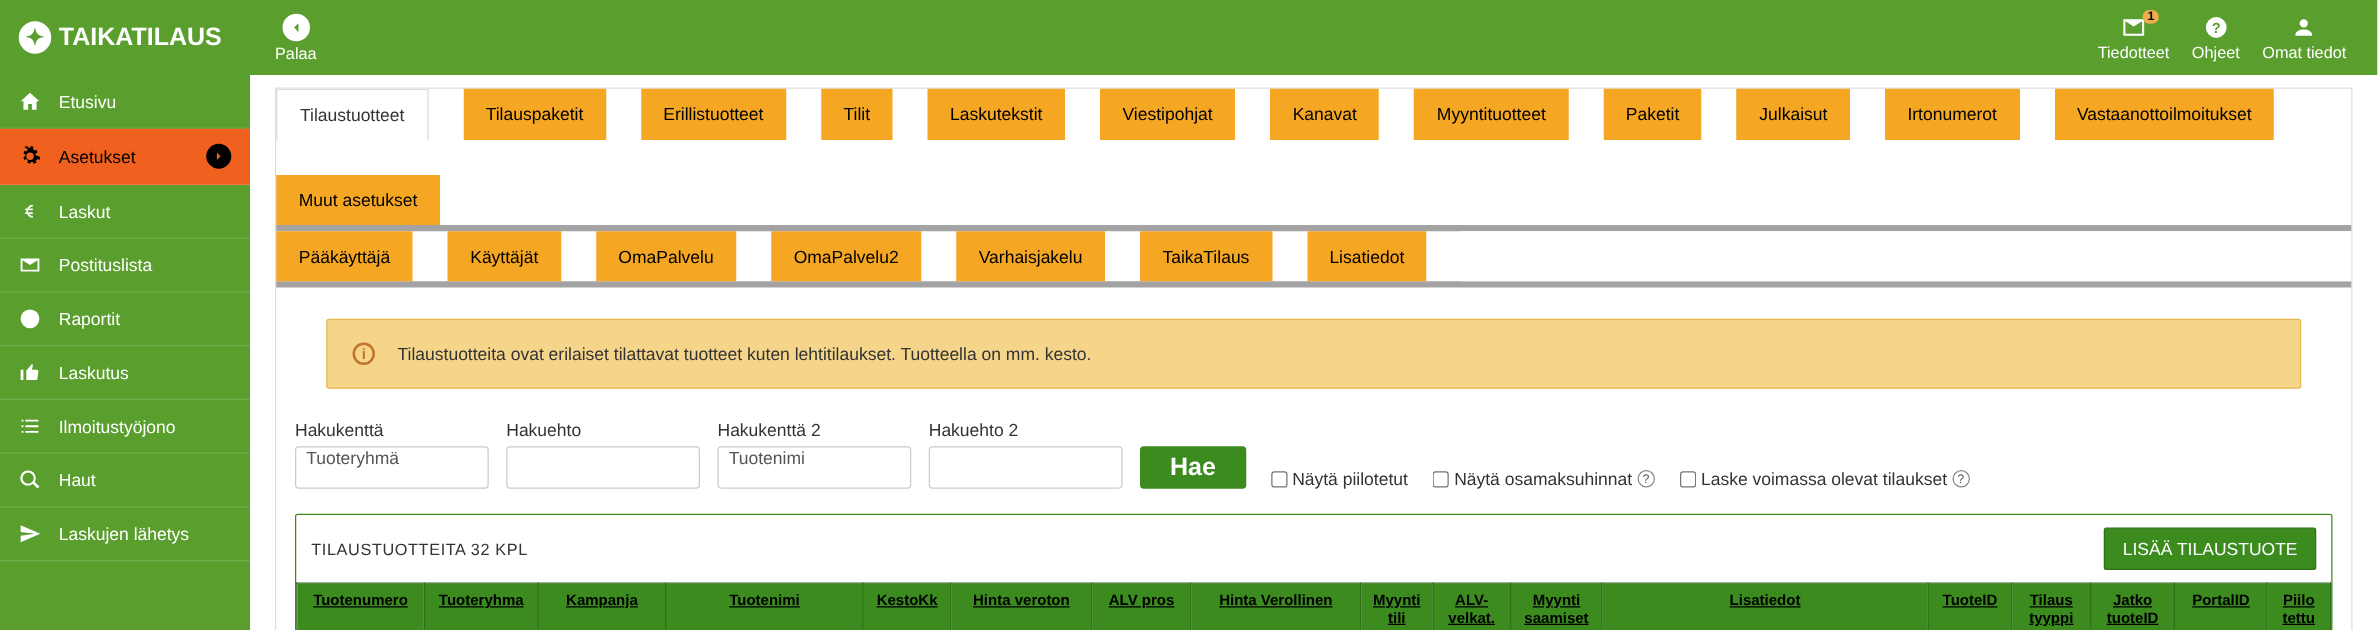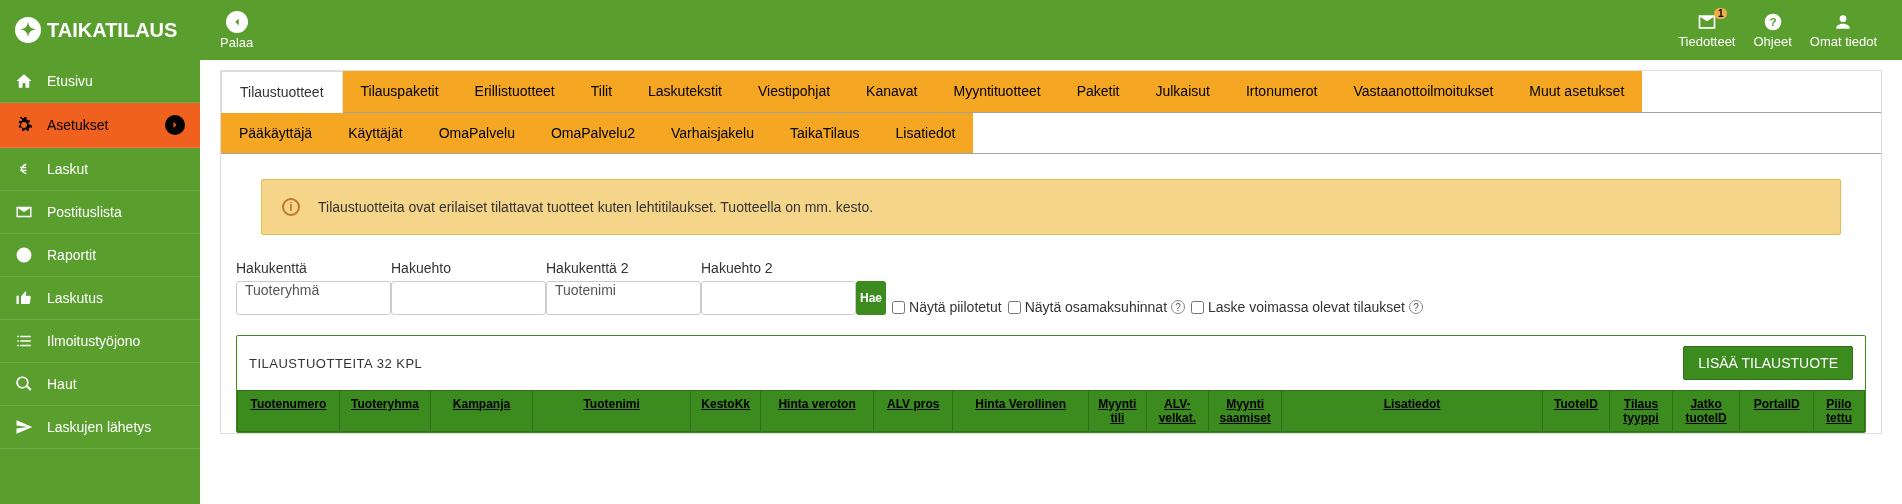--- a/index.html
+++ b/index.html
@@ -21,35 +21,35 @@
   .sidebar-item { display: flex; align-items: center; padding: 12px 15px; color: #fff; cursor: pointer; border-bottom: 1px solid rgba(255,255,255,0.15); font-size: 14px; }
   .sidebar-item.active { background: #f0601e; color: #000; justify-content: space-between; }
   .sidebar-item .si-left { display: flex; align-items: center; }
   .sidebar-item svg { width: 18px; height: 18px; fill: currentColor; margin-right: 14px; flex-shrink: 0; }
   .sidebar-item.active svg { fill: #000; }
   .sidebar-item .arrow-circle { width: 20px; height: 20px; border-radius: 50%; background: #000; display: flex; align-items: center; justify-content: center; }
   .sidebar-item .arrow-circle svg { margin: 0; width: 12px; height: 12px; fill: #f0601e; }
 
   .main { flex: 1; padding: 10px 20px 10px 20px; background: #fff; }
   .panel { border: 1px solid #ddd; background: #fff; }
-  .tabs { display: flex; flex-wrap: wrap; border-bottom: 1px solid #a3a3a3; }
+  .tabs { display: flex; flex-wrap: wrap; border-bottom: 5px solid #a3a3a3; gap: 28px; }
   .tab { padding: 12px 18px; background: #f5a623; color: #000; cursor: pointer; font-size: 14px; border-right: 0; }
   .tab.active { background: #fff; color: #333; border: 1px solid #ddd; border-bottom: 1px solid #fff; margin-bottom: -1px; }
   .tabs-row2 { display: flex; flex-wrap: wrap; }
   .tabs-row2 .tab { background: #f5a623; }
   .tabs-row2 .last-space { flex:1; background:#fff; }
 
   .info-box { margin: 25px 40px 20px 40px; background: #f5d58a; border: 1px solid #e8b94d; border-left: 1px solid #e8b94d; padding: 18px 20px; display: flex; align-items: center; color: #333; font-size: 14px; border-radius: 2px; }
   .info-box .ii { width: 18px; height: 18px; border: 2px solid #c0762a; border-radius: 50%; display: flex; align-items: center; justify-content: center; color: #c0762a; font-weight: bold; margin-right: 18px; font-size: 12px; flex-shrink:0; }
 
-  .search-row { display: flex; align-items: flex-end; gap: 0; padding: 5px 15px 20px 15px; flex-wrap: wrap; }
+  .search-row { display: flex; align-items: flex-end; gap: 14px; padding: 5px 15px 20px 15px; flex-wrap: wrap; }
   .search-group { display:flex; flex-direction:column; }
   .search-group label { font-size: 14px; color: #333; margin-bottom: 5px; }
   .search-group input, .search-group .sel { width: 155px; height: 34px; border: 1px solid #ccc; border-radius: 3px; padding: 0 8px; font-size: 14px; background:#fff; color:#555; }
-  .btn-hae { background: #3b8b1f; color: #fff; border: none; border-radius: 3px; height: 34px; padding: 0 4px; font-size: 12px; font-weight: bold; cursor: pointer; }
+  .btn-hae { background: #3b8b1f; color: #fff; border: none; border-radius: 3px; height: 34px; padding: 0 24px; font-size: 20px; font-weight: bold; cursor: pointer; }
   .chk-group { display:flex; align-items:center; gap:4px; font-size:14px; color:#333; margin-left:6px; }
   .chk-group .q { width:14px; height:14px; border-radius:50%; border:1px solid #888; display:inline-flex; align-items:center; justify-content:center; font-size:10px; color:#555; }
 
   .table-wrap { margin: 0 15px; border:1px solid #3b8b1f; border-radius:2px; }
   .table-head-row { display:flex; justify-content:space-between; align-items:center; padding:10px 12px; }
   .table-title { font-size: 13px; color:#333; letter-spacing:0.5px; }
   .btn-add { background:#3b8b1f; color:#ffffff; border:1px solid #2f6f18; padding:8px 14px; font-size:14px; font-weight:normal; cursor:pointer; border-radius:2px; }
   table { width:100%; border-collapse:collapse; }
   thead th { background:#3b8b1f; color:#000; font-size:12px; text-align:center; padding:6px 6px; border:1px solid #2f6f18; text-decoration: underline; vertical-align:top; }
   thead th span { display:block; }

